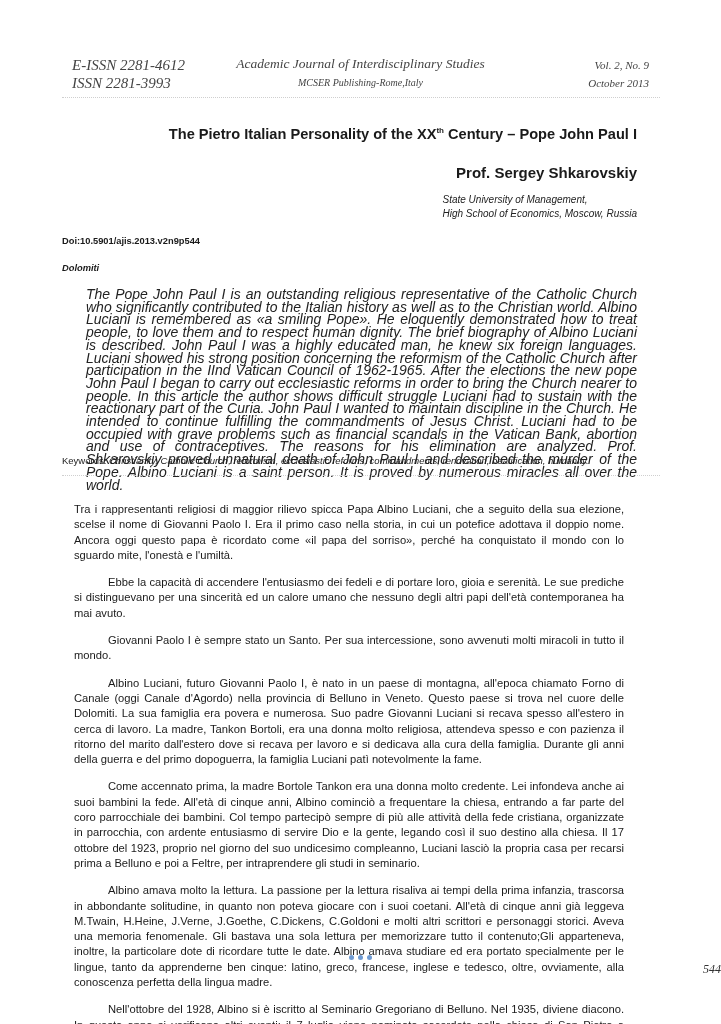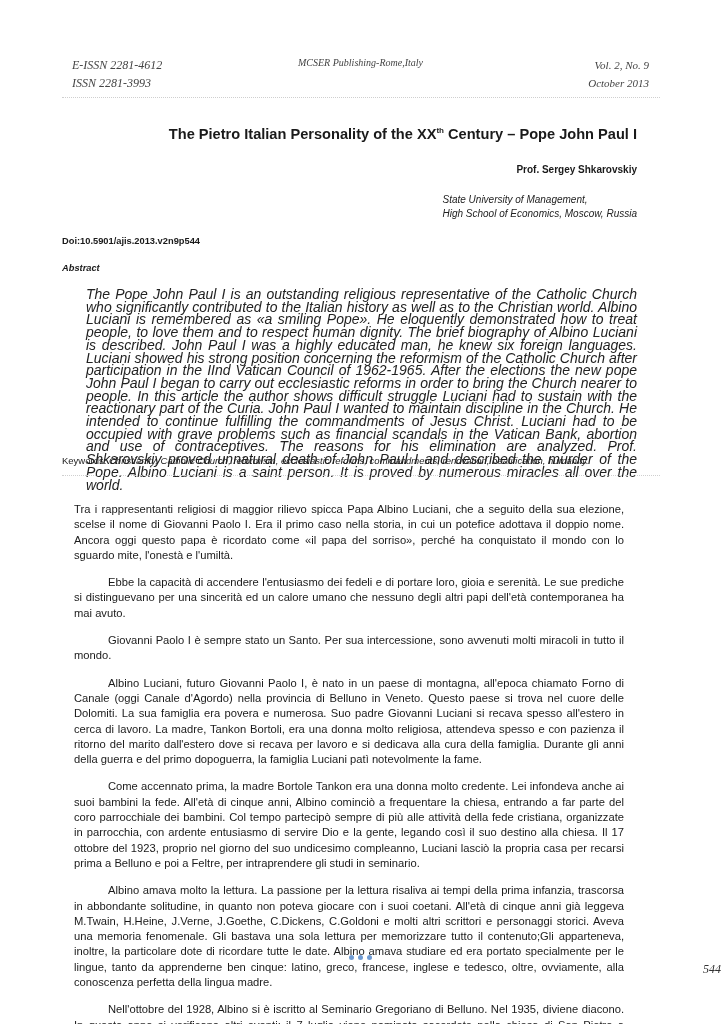--- a/index.html
+++ b/index.html
@@ -1,26 +1,26 @@
 <!DOCTYPE html>
 <html><head>
 <meta charset="utf-8">
 <style>
   html, body { margin:0; padding:0; background:#fff; }
   body { width:721px; height:1024px; position:relative; overflow:hidden; color:#1a1a1a; }
   .hdr { position:absolute; top:52px; left:0; width:721px; height:40px; font-family:"Liberation Serif","DejaVu Serif",serif; font-style:italic; color:#444; }
-  .hdr .l { position:absolute; left:72px; top:4px; font-size:12px; line-height:18px; }
+  .hdr .l { position:absolute; left:72px; top:4px; font-size:15px; line-height:18px; }
   .hdr .c { position:absolute; left:0; width:721px; top:2px; text-align:center; }
   .hdr .c .t1 { font-size:13.5px; line-height:20px; }
   .hdr .c .t2 { font-size:10px; line-height:18px; }
   .hdr .r { position:absolute; right:72px; top:4px; font-size:11px; line-height:18px; text-align:right; }
   .hrule { position:absolute; left:62px; width:598px; border-top:1px dotted #cfcfcf; }
   .title { position:absolute; top:126px; right:84px; font-family:"Liberation Sans",sans-serif; font-weight:bold; font-size:14.6px; }
   .title sup { font-size:8px; }
-  .author { position:absolute; top:164px; right:84px; font-family:"Liberation Sans",sans-serif; font-weight:bold; font-size:10px; }
+  .author { position:absolute; top:164px; right:84px; font-family:"Liberation Sans",sans-serif; font-weight:bold; font-size:15px; }
   .affil { position:absolute; top:193px; right:84px; text-align:left; font-family:"Liberation Sans",sans-serif; font-style:italic; font-size:10px; line-height:14px; color:#222; }
   .doi { position:absolute; top:236px; left:62px; font-family:"Liberation Sans",sans-serif; font-weight:bold; font-size:9.3px; }
   .abs-h { position:absolute; top:263px; left:62px; font-family:"Liberation Sans",sans-serif; font-weight:bold; font-style:italic; font-size:9.3px; }
   .abs { position:absolute; top:288px; left:86px; width:551px; font-family:"Liberation Sans",sans-serif; font-style:italic; font-size:14px; line-height:12.7px; text-align:justify; color:#222; }
   .kw { position:absolute; top:455px; left:62px; font-family:"Liberation Sans",sans-serif; font-size:9.5px; }
   .kw b { font-weight:normal; }
   .kw i { color:#222; }
   .body { position:absolute; top:490px; left:62px; width:574px; font-family:"Liberation Sans",sans-serif; font-size:11.2px; line-height:15.3px; text-align:justify; color:#1a1a1a; }
   .body p { margin:12px; text-indent:34px; }
   .body p.first { text-indent:0; }
@@ -30,38 +30,39 @@
 </style>
 </head>
 <body>
 
 <div class="hdr">
   <div class="l">
     <div>E-ISSN 2281-4612</div>
     <div>ISSN 2281-3993</div>
   </div>
   <div class="c">
+    <div class="t1">Academic Journal of Interdisciplinary Studies</div>
     <div class="t2">MCSER Publishing-Rome,Italy</div>
   </div>
   <div class="r">
     <div>Vol. 2, No. 9</div>
     <div>October 2013</div>
   </div>
 </div>
 <div class="hrule" style="top:97px;"></div>
 
 <div class="title"><span>The Pietro Italian Personality of the XX</span><sup>th</sup><span> Century – Pope John Paul I</span></div>
 <div class="author">Prof. Sergey Shkarovskiy</div>
 <div class="affil">
   <div>State University of Management,</div>
   <div>High School of Economics, Moscow, Russia</div>
 </div>
 
 <div class="doi">Doi:10.5901/ajis.2013.v2n9p544</div>
-<div class="abs-h">Abstract</div>
+<div class="abs-h">Dolomiti</div>
 <div class="abs">The Pope John Paul I is an outstanding religious representative of the Catholic Church who significantly contributed to the Italian history as well as to the Christian world. Albino Luciani is remembered as «a smiling Pope». He eloquently demonstrated how to treat people, to love them and to respect human dignity. The brief biography of Albino Luciani is described. John Paul I was a highly educated man, he knew six foreign languages. Luciani showed his strong position concerning the reformism of the Catholic Church after participation in the IInd Vatican Council of 1962-1965. After the elections the new pope John Paul I began to carry out ecclesiastic reforms in order to bring the Church nearer to people. In this article the author shows difficult struggle Luciani had to sustain with the reactionary part of the Curia. John Paul I wanted to maintain discipline in the Church. He intended to continue fulfilling the commandments of Jesus Christ. Luciani had to be occupied with grave problems such as financial scandals in the Vatican Bank, abortion and use of contraceptives. The reasons for his elimination are analyzed. Prof. Shkarovskiy proved unnatural death of John Paul I and described the murder of the Pope. Albino Luciani is a saint person. It is proved by numerous miracles all over the world.</div>
 
 <div class="kw"><b>Keywords:</b><i> Christianity, Catholic Church, reformism, ecclesiastic reforms, commandments, renovation, beatification, humanity.</i></div>
 <div class="hrule" style="top:475px;"></div>
 
 <div class="body">
   <p class="first">Tra i rappresentanti religiosi di maggior rilievo spicca Papa Albino Luciani, che a seguito della sua elezione, scelse il nome di  Giovanni Paolo I. Era il primo caso nella storia, in cui un potefice adottava il doppio nome. Ancora oggi questo papa è ricordato come «il papa del sorriso», perché ha conquistato il mondo con lo sguardo mite, l'onestà e l'umiltà.</p>
   <p>Ebbe la capacità di accendere l'entusiasmo dei fedeli e di portare loro, gioia e serenità. Le sue prediche si distinguevano per una sincerità ed un calore umano che nessuno degli altri papi dell'età contemporanea ha mai avuto.</p>
   <p>Giovanni Paolo I è sempre stato un Santo. Per sua intercessione, sono avvenuti molti miracoli in tutto il mondo.</p>
   <p>Albino Luciani, futuro Giovanni Paolo I, è nato in un paese di montagna, all'epoca chiamato Forno di Canale (oggi Canale d'Agordo) nella provincia di Belluno in Veneto. Questo paese si trova nel cuore delle Dolomiti. La sua famiglia era povera e numerosa. Suo padre Giovanni Luciani si recava spesso all'estero in cerca di lavoro. La madre, Tankon Bortoli, era una donna molto religiosa, attendeva spesso e con pazienza il ritorno del marito dall'estero dove si recava per lavoro e si dedicava alla cura della famiglia. Durante gli anni della guerra e del primo dopoguerra, la famiglia Luciani patì notevolmente la fame.</p>

